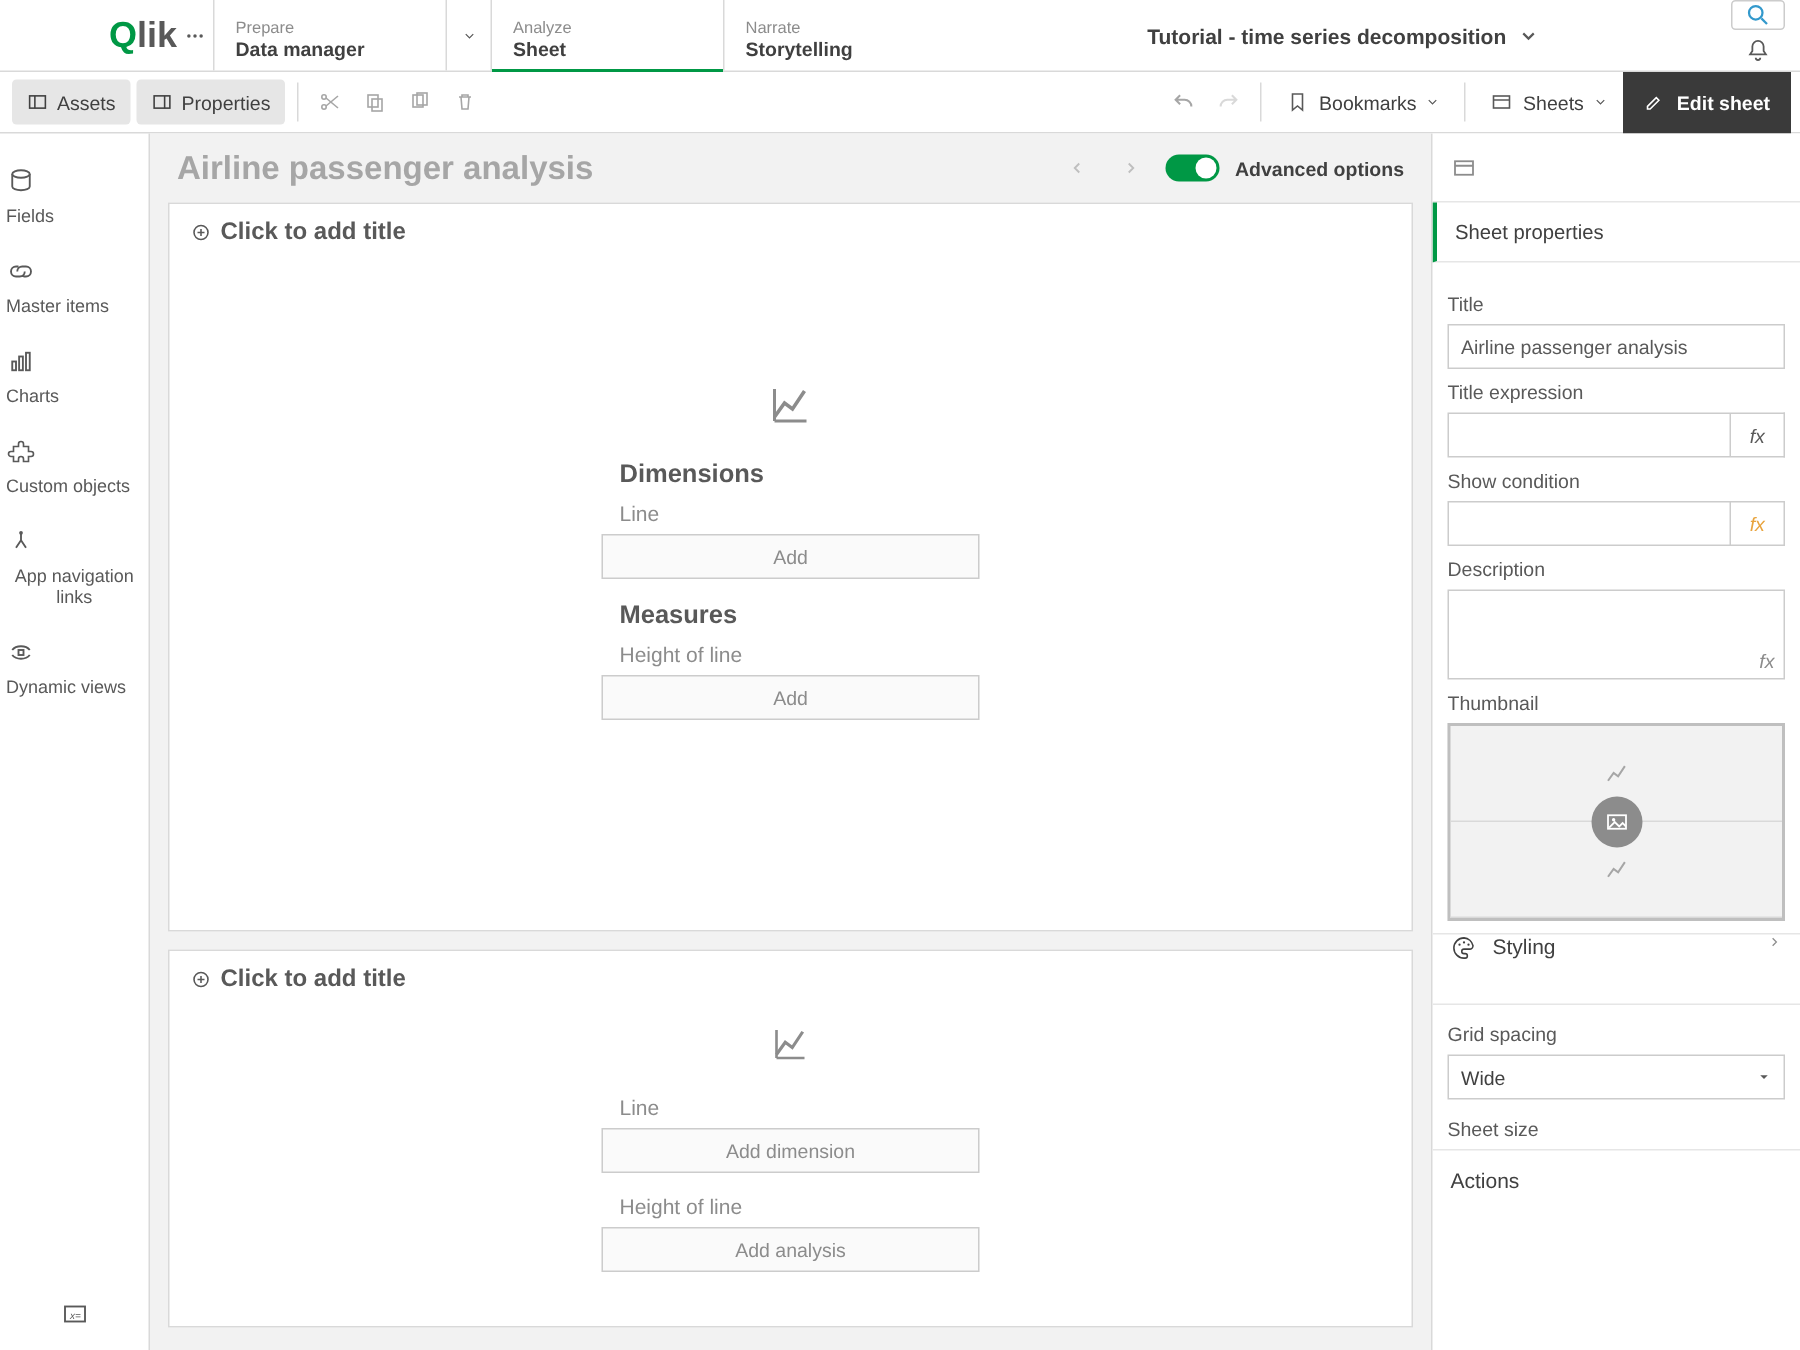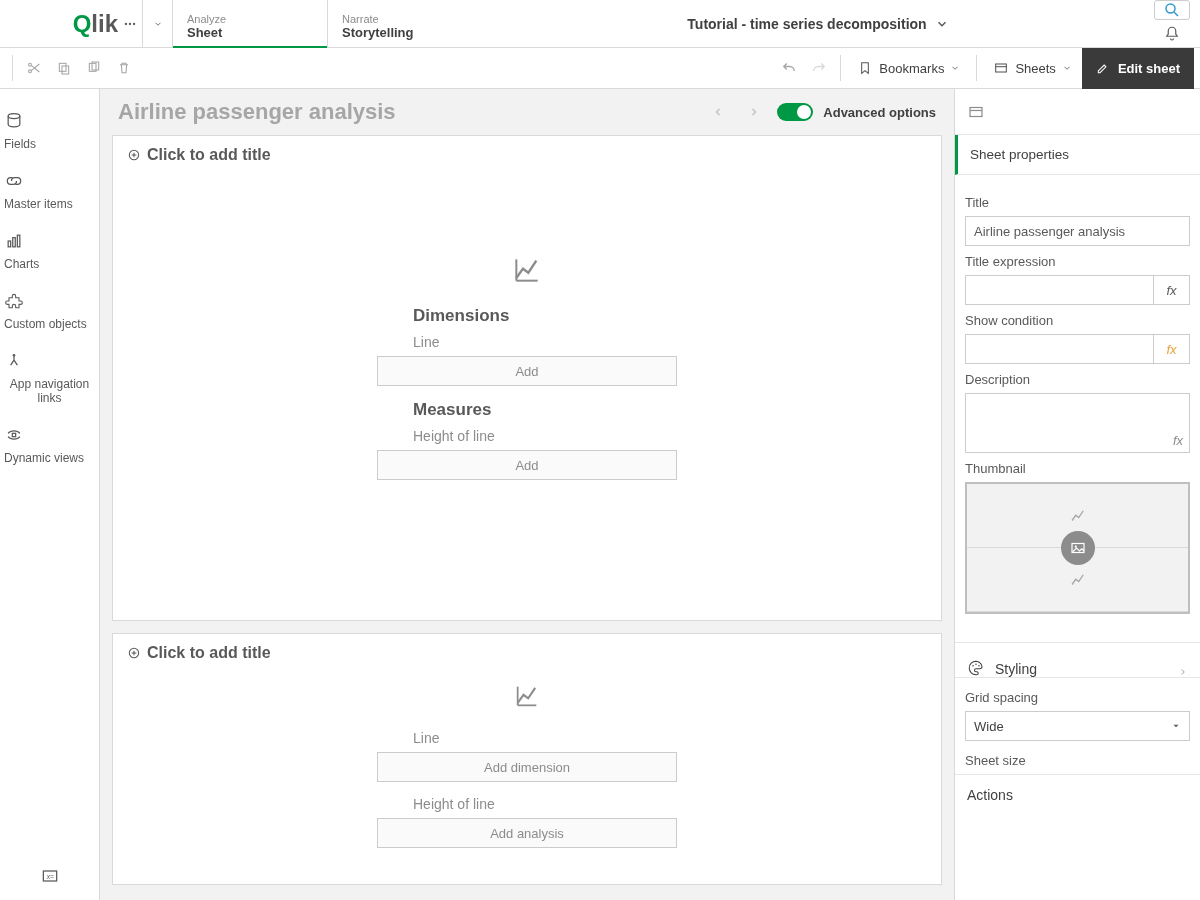--- a/index.html
+++ b/index.html
@@ -50,60 +50,64 @@
 .viz-card { background:#fff; border:1px solid #d9d9d9; margin:0 12px 12px 12px; }
 .viz-card.first { height:486px; }
 .viz-card.second { height:252px; }
 .add-title { padding:10px 14px; display:flex; align-items:center; gap:6px; font-size:16px; font-weight:600; color:#595959; }
 .add-title .plus { width:14px; height:14px; }
 .viz-body { display:flex; flex-direction:column; align-items:center; padding-top:80px; }
 .viz-card.second .viz-body { padding-top:10px; }
 .chart-icon { color:#8c8c8c; margin-bottom:20px; }
 .section-h { font-size:17px; font-weight:600; color:#595959; align-self:flex-start; margin-left:300px; margin-bottom:8px; }
 .field-label { font-size:14px; color:#8c8c8c; align-self:flex-start; margin-left:300px; margin-bottom:6px; }
-.add-btn { width:300px; height:30px; border:1px solid #ccc; background:#fafafa; color:#8c8c8c; display:flex; align-items:center; justify-content:center; font-size:13px; margin-bottom:14px; }
+.add-btn { width:252px; height:30px; border:1px solid #ccc; background:#fafafa; color:#8c8c8c; display:flex; align-items:center; justify-content:center; font-size:13px; margin-bottom:14px; }
 
 
 .right-panel { width:246px; border-left:1px solid #d9d9d9; background:#fff; display:flex; flex-direction:column; overflow:hidden; }
 .rp-top { height:46px; border-bottom:1px solid #e6e6e6; display:flex; align-items:center; padding:0 12px; color:#8c8c8c; }
 .rp-section-title { height:40px; display:flex; align-items:center; padding:0 12px; color:#404040; font-size:13.5px; border-left:3px solid #009845; border-bottom:1px solid #e6e6e6; }
 .rp-body { padding:12px 10px 0 10px; overflow:auto; flex:1; }
 .rp-field-label { font-size:13px; color:#595959; margin:8px 0 6px 0; }
 .rp-input { width:100%; height:30px; border:1px solid #ccc; padding:0 8px; font-size:13px; color:#595959; }
 .rp-input-wrap { display:flex; }
 .rp-input-wrap .rp-input { flex:1; }
 .fx-btn { width:36px; height:30px; border:1px solid #ccc; border-left:none; display:flex; align-items:center; justify-content:center; font-style:italic; color:#595959; }
 .fx-btn.orange { color:#e8a33d; }
 .rp-textarea { width:100%; height:60px; border:1px solid #ccc; position:relative; }
 .rp-textarea .fx-corner { position:absolute; right:6px; bottom:4px; font-style:italic; color:#8c8c8c; }
 .thumb-box { width:100%; height:132px; border:2px solid #bfbfbf; background:#f2f2f2; display:flex; flex-direction:column; position:relative; margin-top:6px; }
 .thumb-overlay-btn { position:absolute; top:50%; left:50%; width:34px; height:34px; margin-left:-17px; margin-top:-17px; background:#8c8c8c; border-radius:50%; display:flex; align-items:center; justify-content:center; color:#fff; }
 .thumb-row { flex:1; border-bottom:1px solid #d9d9d9; display:flex; align-items:center; justify-content:center; color:#a6a6a6; }
 .thumb-row:last-child { border-bottom:none; }
-.rp-accordion { height:36px; border-top:1px solid #e6e6e6; border-bottom:1px solid #e6e6e6; display:flex; align-items:flex-end; padding:0 12px; gap:10px; color:#404040; font-size:14px; margin:28px -10px 0 -10px; }
+.rp-accordion { height:48px; border-top:1px solid #e6e6e6; border-bottom:1px solid #e6e6e6; display:flex; align-items:flex-start; padding:0 12px; gap:10px; color:#404040; font-size:14px; margin:8px -10px 0 -10px; }
 .rp-accordion .chev { margin-left:auto; color:#8c8c8c; }
 .rp-select { width:100%; height:30px; border:1px solid #ccc; display:flex; align-items:center; padding:0 8px; justify-content:space-between; color:#404040; }
 .rp-bottom-item { height:40px; border-top:1px solid #e6e6e6; display:flex; align-items:center; padding:0 12px; color:#404040; font-size:14px; margin:0 -10px; }
 .rp-bottom-item:first-of-type { margin-top:8px; }
 
 svg { display:block; }
 </style>
 </head>
 <body>
 
 <div class="top-header">
   <div class="logo">
       <span><span class="q">Q</span>lik</span>
     </div>
   <div class="logo-more">
     <svg width="14" height="14" viewBox="0 0 24 24">
         <circle cx="5" cy="12" r="2" fill="currentColor"></circle>
         <circle cx="12" cy="12" r="2" fill="currentColor"></circle>
         <circle cx="19" cy="12" r="2" fill="currentColor"></circle>
       </svg>
+  </div>
+  <div class="tab">
+    <div class="section">Prepare</div>
+    <div class="value">Data manager</div>
   </div>
   <div class="tab-dd">
     <svg width="10" height="10" viewBox="0 0 24 24">
         <path d="M6 9l6 6 6-6" stroke="#595959" stroke-width="2" fill="none"></path>
       </svg>
   </div>
   <div class="tab active">
     <div class="section">Analyze</div>
     <div class="value">Sheet</div>
   </div>
@@ -142,20 +146,36 @@
           <rect x="17" y="17" width="4" height="4" fill="#404040"></rect>
         </svg>
     </div>
     <div class="avatar-btn">
         <span>JK</span>
       </div>
   </div>
 </div>
 
 <div class="toolbar">
+  <div class="tb-group">
+    <div class="tb-btn toggle">
+      <svg width="14" height="14" viewBox="0 0 24 24">
+          <rect x="3" y="5" width="18" height="14" stroke="#404040" stroke-width="1.8" fill="none"></rect>
+          <line x1="9" y1="5" x2="9" y2="19" stroke="#404040" stroke-width="1.8"></line>
+        </svg>
+      <span>Assets</span>
+    </div>
+    <div class="tb-btn toggle">
+      <svg width="14" height="14" viewBox="0 0 24 24">
+          <rect x="3" y="5" width="18" height="14" stroke="#404040" stroke-width="1.8" fill="none"></rect>
+          <line x1="15" y1="5" x2="15" y2="19" stroke="#404040" stroke-width="1.8"></line>
+        </svg>
+      <span>Properties</span>
+    </div>
+  </div>
   <div class="tb-sep"></div>
   <div class="tb-icon">
       <svg width="16" height="16" viewBox="0 0 24 24">
         <circle cx="6" cy="7" r="2.2" stroke="#a6a6a6" stroke-width="1.6" fill="none"></circle>
         <circle cx="6" cy="17" r="2.2" stroke="#a6a6a6" stroke-width="1.6" fill="none"></circle>
         <line x1="8" y1="8" x2="20" y2="18" stroke="#a6a6a6" stroke-width="1.6"></line>
         <line x1="8" y1="16" x2="20" y2="6" stroke="#a6a6a6" stroke-width="1.6"></line>
       </svg>
     </div>
   <div class="tb-icon">

